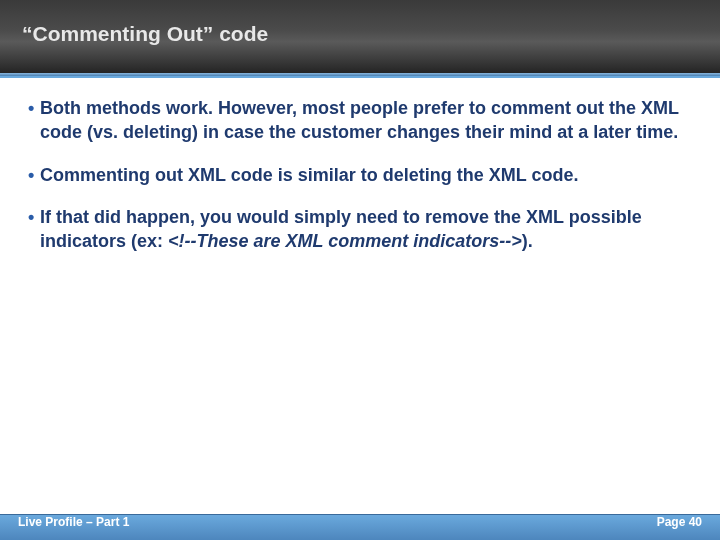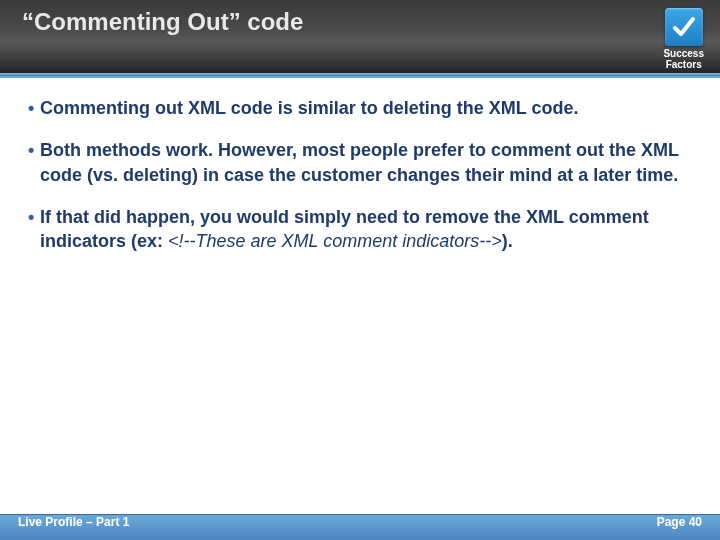--- a/index.html
+++ b/index.html
@@ -21,23 +21,23 @@
   .header-line {
     position: absolute;
     bottom: 0;
     left: 0;
     width: 100%;
     height: 3px;
     background: linear-gradient(to bottom, #89b8e0, #4a7fb0);
   }
   .title {
     color: #e8e8e8;
-    font-size: 24px;
+    font-size: 21px;
     font-weight: bold;
-    padding: 8px 0 0 22px;
+    padding: 22px 0 0 22px;
   }
   .logo {
     position: absolute;
     right: 16px;
     top: 8px;
     text-align: center;
   }
   .logo-icon {
     width: 38px;
     height: 38px;
@@ -70,21 +70,21 @@
   .bullet::before {
     content: "•";
     color: #2a5ca8;
     position: absolute;
     left: 0;
     top: 0;
     font-size: 18px;
   }
   .italic {
     font-style: italic;
-    font-weight: normal;
+    font-weight: bold;
   }
   .footer {
     position: absolute;
     bottom: 0;
     left: 0;
     width: 100%;
     height: 26px;
     background: linear-gradient(to bottom, #6aa9dd 0%, #4d86bd 100%);
     display: flex;
     align-items: flex-start;
@@ -101,38 +101,27 @@
     color: #ffffff;
     font-size: 12px;
     font-weight: bold;
   }
 </style>
 </head>
 <body>
 
 <div class="header">
   <div class="title">“Commenting Out” code</div>
-  <div class="logo">
-    <div class="logo-icon">
-      <svg width="26" height="26" viewBox="0 0 26 26">
-        <path d="M 4 14 L 10 20 L 22 5" stroke="#ffffff" stroke-width="4" fill="none" stroke-linecap="round" stroke-linejoin="round"></path>
-      </svg>
-    </div>
-    <div class="logo-text">
-      <span>Success</span><br>
-      <span>Factors</span>
-    </div>
-  </div>
   <div class="header-line"></div>
 </div>
 
 <div class="content">
+  <div class="bullet">Both methods work.  However, most people prefer to comment out the XML code (vs. deleting) in case the customer changes their mind at a later time.</div>
   <div class="bullet">Commenting out XML code is similar to deleting the XML code.</div>
-  <div class="bullet">Both methods work.  However, most people prefer to comment out the XML code (vs. deleting) in case the customer changes their mind at a later time.</div>
   <div class="bullet">
-    <span>If that did happen, you would simply need to remove the XML comment indicators (ex: </span><span class="italic">&lt;!--These are XML comment indicators--&gt;</span><span>).</span>
+    <span>If that did happen, you would simply need to remove the XML possible indicators (ex: </span><span class="italic">&lt;!--These are XML comment indicators--&gt;</span><span>).</span>
   </div>
 </div>
 
 <div class="footer">
   <div class="footer-left">Live Profile – Part 1</div>
   <div class="footer-right">Page 40</div>
 </div>
 
 </body></html>

